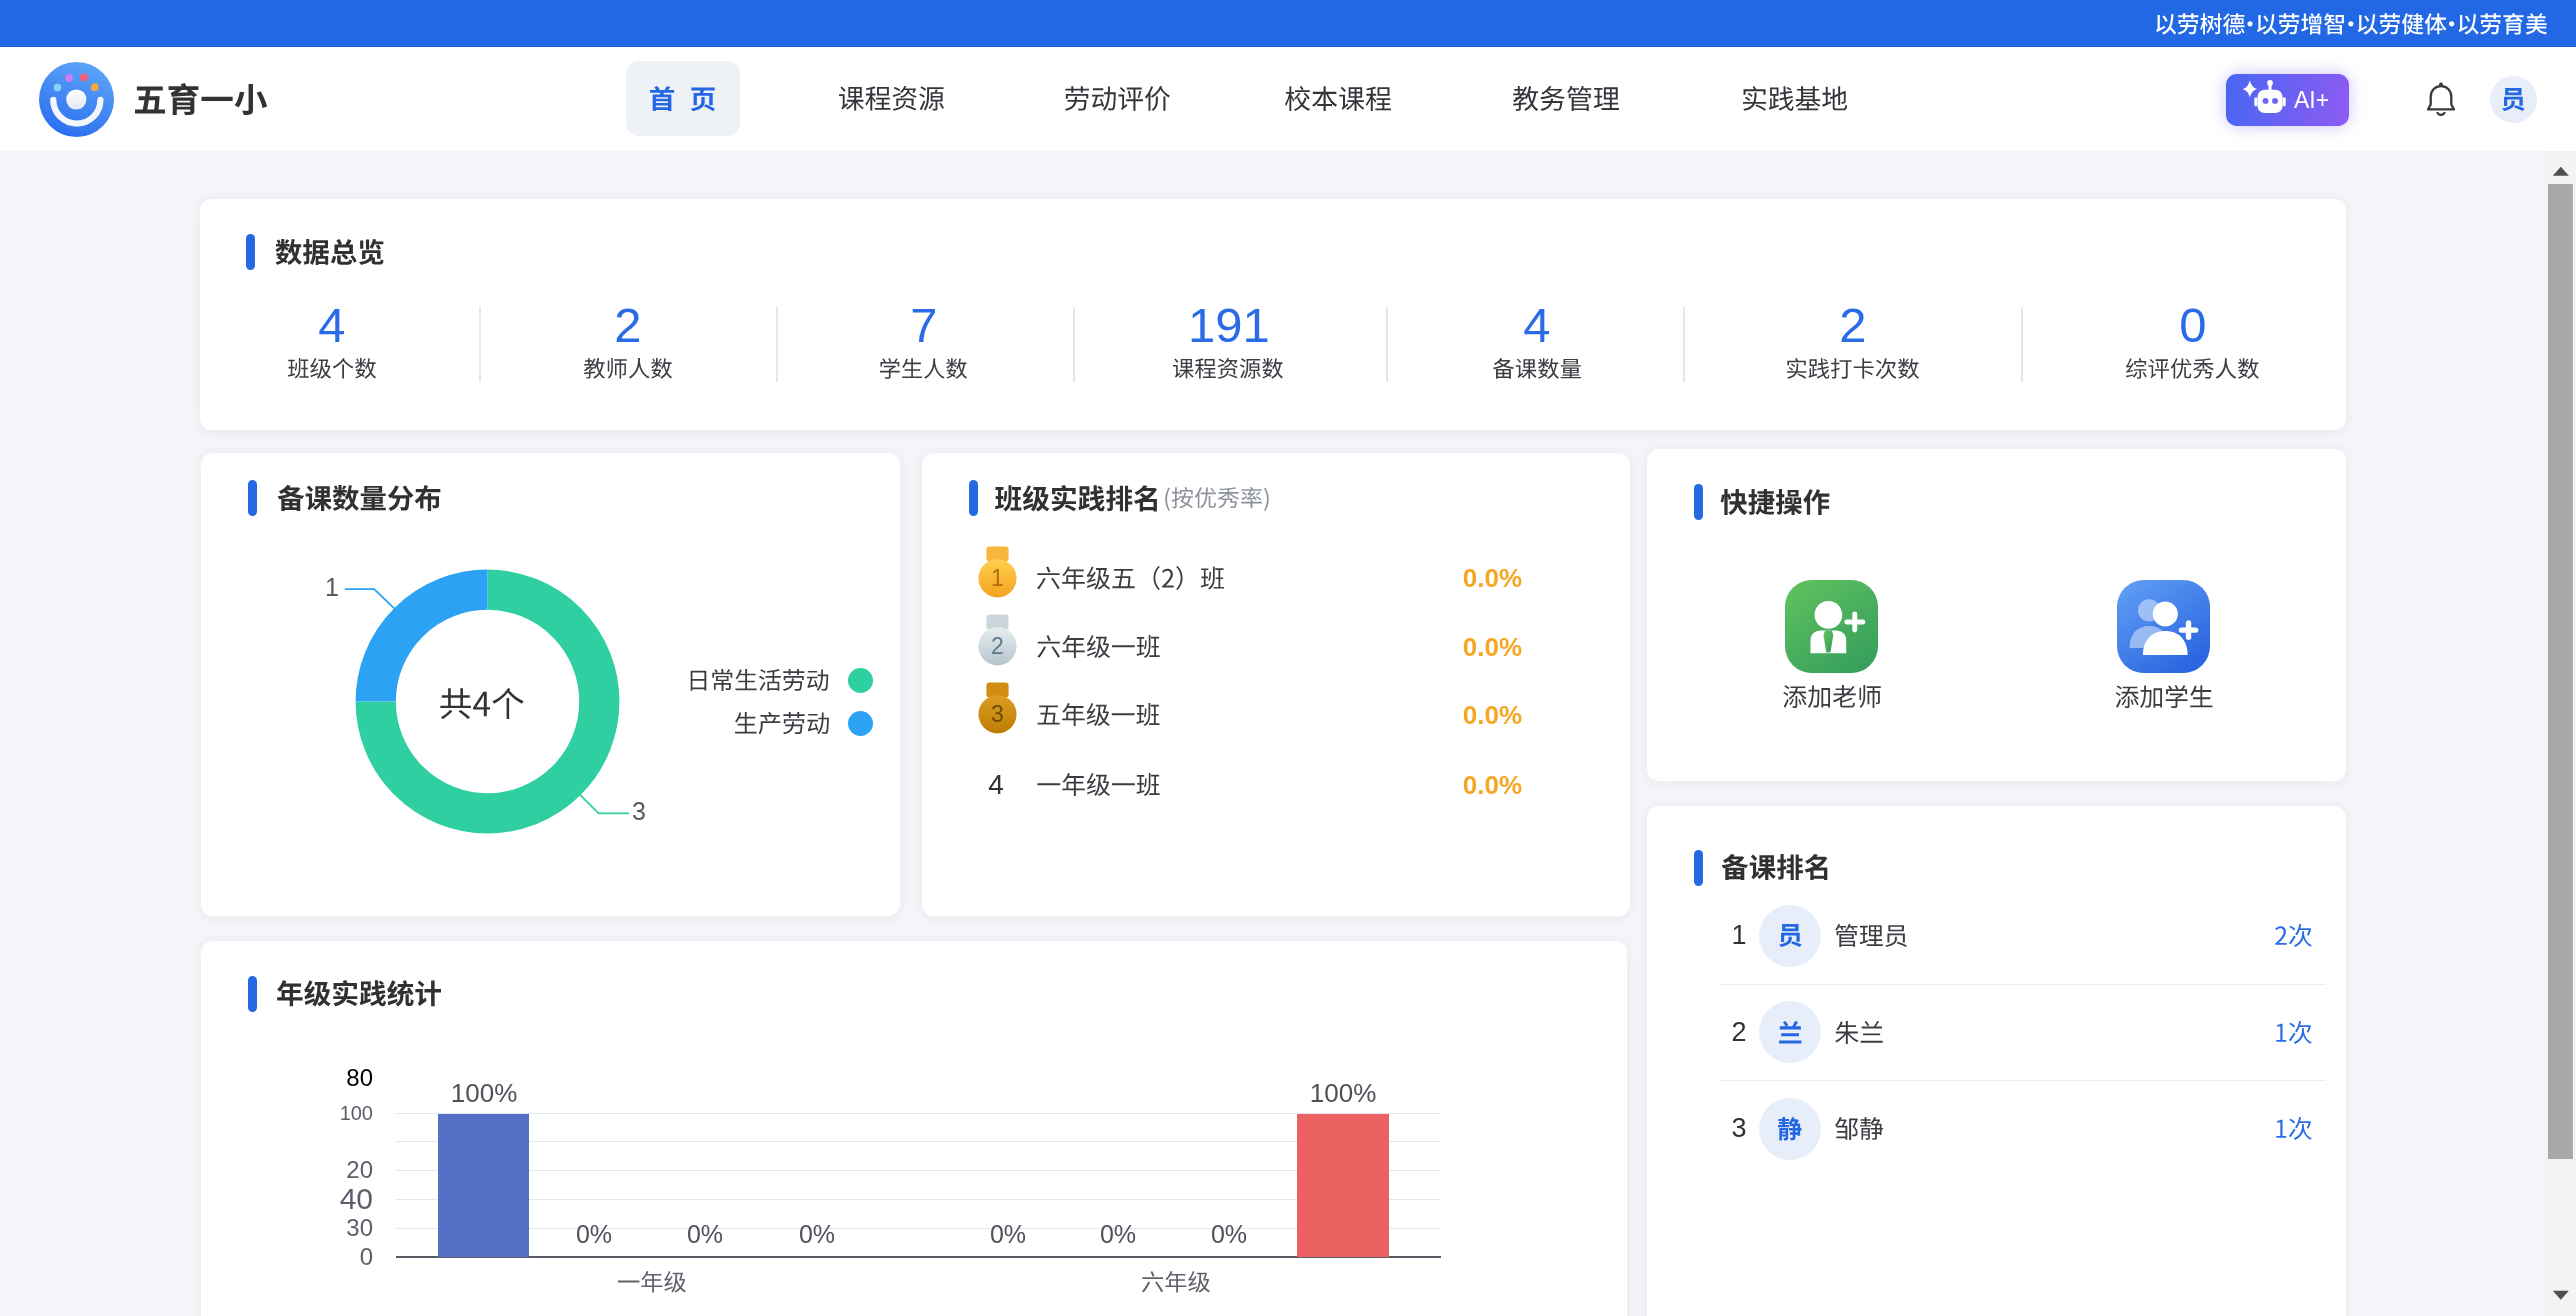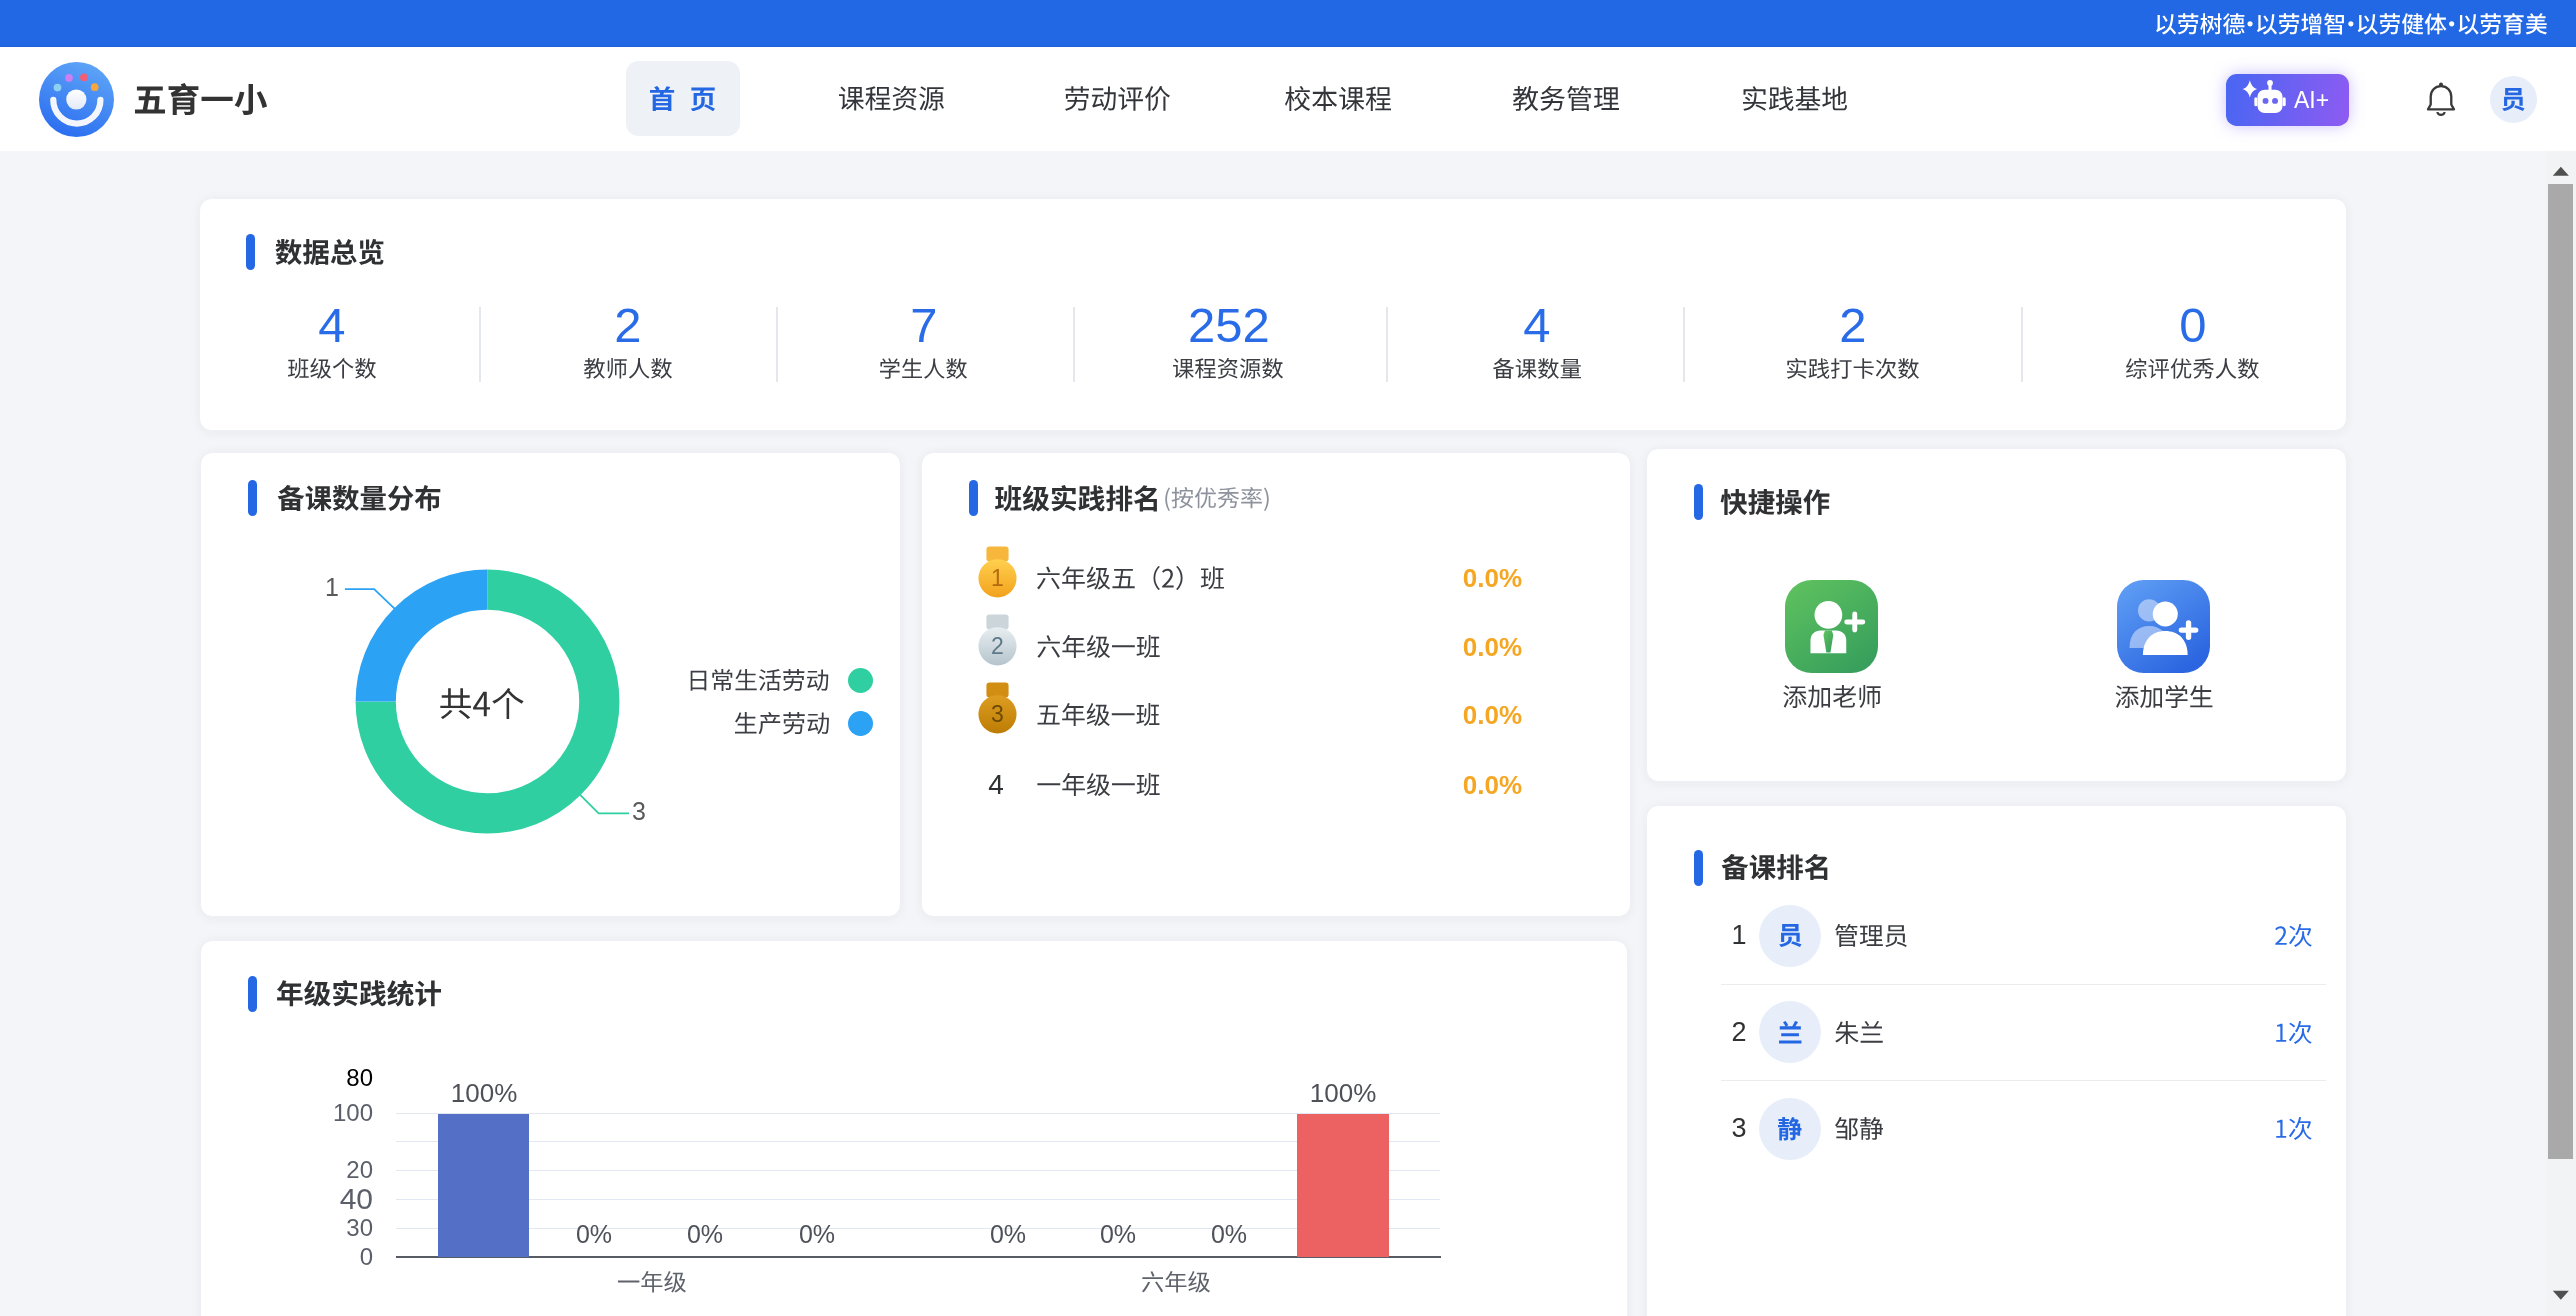--- a/index.html
+++ b/index.html
@@ -88,21 +88,21 @@
     <path d="M13.0 -21.0V-10.3C13.0 -5.9 12.5 -2.0 8.1 0.7C8.5 1.0 9.1 1.6 9.3 2.0C14.1 -0.9 14.7 -5.2 14.7 -10.3V-21.0ZM9.4 -15.8C9.4 -12.6 9.2 -9.4 8.2 -7.6L9.6 -6.6C10.8 -8.7 10.9 -12.2 10.9 -15.7ZM15.7 -10.1V-8.4H18.4V-0.7H13.6V1.1H24.0V-0.7H20.2V-8.4H23.1V-10.1H20.2V-17.6H23.5V-19.3H15.3V-17.6H18.4V-10.1ZM0.8 -1.9 1.1 -0.1C3.2 -0.6 6.0 -1.3 8.7 -2.0L8.5 -3.7L5.6 -3.0V-9.4H8.0V-11.1H5.6V-17.4H8.4V-19.2H1.1V-17.4H3.9V-11.1H1.4V-9.4H3.9V-2.6ZM26.1 -1.4 26.5 0.5C28.9 -0.5 32.0 -1.7 35.0 -2.8L34.6 -4.5C31.4 -3.3 28.2 -2.1 26.1 -1.4ZM35.0 -19.4V-17.6H37.8C37.5 -9.6 36.6 -3.1 33.2 0.9C33.7 1.2 34.5 1.8 34.9 2.1C37.0 -0.8 38.2 -4.4 38.9 -8.9C39.7 -6.8 40.8 -4.9 42.0 -3.2C40.5 -1.6 38.7 -0.3 36.8 0.6C37.1 0.9 37.8 1.6 38.1 2.1C39.9 1.1 41.7 -0.2 43.2 -1.8C44.5 -0.2 46.1 1.1 47.9 2.0C48.2 1.5 48.7 0.8 49.2 0.5C47.4 -0.4 45.7 -1.7 44.3 -3.2C46.0 -5.6 47.4 -8.5 48.2 -12.2L47.0 -12.6L46.6 -12.6H44.1C44.7 -14.6 45.4 -17.2 46.0 -19.4ZM39.7 -17.6H43.7C43.0 -15.3 42.3 -12.7 41.7 -10.9H46.0C45.4 -8.5 44.4 -6.4 43.2 -4.7C41.5 -7.0 40.2 -9.7 39.3 -12.5C39.5 -14.1 39.6 -15.8 39.7 -17.6ZM26.4 -10.6C26.8 -10.8 27.4 -10.9 30.6 -11.3C29.4 -9.7 28.4 -8.3 27.9 -7.8C27.1 -6.9 26.5 -6.2 25.9 -6.2C26.1 -5.7 26.4 -4.8 26.5 -4.4C27.1 -4.8 27.9 -5.2 34.6 -7.2C34.5 -7.6 34.5 -8.3 34.5 -8.7L29.6 -7.4C31.4 -9.6 33.2 -12.2 34.8 -14.8L33.2 -15.8C32.8 -14.8 32.2 -13.9 31.6 -13.0L28.4 -12.7C29.9 -14.8 31.4 -17.6 32.5 -20.2L30.8 -21.0C29.7 -18.0 27.8 -14.7 27.2 -13.9C26.7 -13.0 26.2 -12.5 25.8 -12.3C26.0 -11.9 26.3 -11.0 26.4 -10.6ZM61.5 -13.7V2.0H63.5V-13.7ZM62.6 -21.0C60.1 -16.9 55.6 -13.2 50.9 -11.2C51.4 -10.7 52.0 -10.0 52.3 -9.4C56.1 -11.3 59.8 -14.2 62.5 -17.7C65.8 -13.8 69.2 -11.4 72.8 -9.4C73.2 -10.0 73.7 -10.7 74.2 -11.1C70.4 -13.0 66.8 -15.3 63.6 -19.2L64.3 -20.2ZM86.1 -20.5C85.6 -19.6 84.8 -18.1 84.2 -17.2L85.4 -16.6C86.1 -17.4 86.9 -18.7 87.7 -19.8ZM77.2 -19.8C77.8 -18.8 78.5 -17.4 78.8 -16.5L80.2 -17.2C80.0 -18.1 79.3 -19.4 78.6 -20.4ZM85.2 -6.5C84.7 -5.2 83.9 -4.1 82.9 -3.2C82.0 -3.6 81.0 -4.1 80.1 -4.5C80.4 -5.1 80.8 -5.8 81.2 -6.5ZM77.8 -3.8C79.0 -3.4 80.3 -2.7 81.6 -2.1C80.0 -0.9 78.1 -0.1 76.0 0.4C76.3 0.7 76.8 1.4 76.9 1.8C79.2 1.2 81.3 0.2 83.2 -1.2C84.0 -0.8 84.7 -0.3 85.3 0.2L86.5 -1.1C85.9 -1.5 85.2 -1.9 84.4 -2.4C85.7 -3.8 86.8 -5.6 87.4 -7.7L86.3 -8.2L86.0 -8.1H82.0L82.5 -9.4L80.8 -9.7C80.7 -9.2 80.4 -8.6 80.2 -8.1H76.8V-6.5H79.4C78.8 -5.5 78.3 -4.6 77.8 -3.8ZM81.4 -21.0V-16.4H76.2V-14.8H80.8C79.7 -13.2 77.7 -11.6 76.0 -10.9C76.3 -10.5 76.8 -9.9 77.0 -9.5C78.5 -10.3 80.2 -11.7 81.4 -13.2V-10.1H83.2V-13.5C84.4 -12.6 85.9 -11.5 86.5 -10.9L87.6 -12.2C87.0 -12.7 84.8 -14.1 83.5 -14.8H88.3V-16.4H83.2V-21.0ZM90.7 -20.8C90.1 -16.4 89.0 -12.2 87.0 -9.6C87.4 -9.3 88.2 -8.7 88.5 -8.4C89.1 -9.3 89.7 -10.5 90.2 -11.7C90.7 -9.2 91.4 -7.0 92.3 -5.0C91.0 -2.6 89.0 -0.8 86.3 0.6C86.6 0.9 87.2 1.7 87.3 2.1C89.9 0.7 91.8 -1.0 93.3 -3.2C94.5 -1.1 96.1 0.6 98.0 1.8C98.3 1.3 98.9 0.7 99.3 0.3C97.2 -0.8 95.5 -2.7 94.3 -5.0C95.6 -7.5 96.5 -10.7 97.0 -14.4H98.7V-16.2H91.6C91.9 -17.6 92.2 -19.0 92.5 -20.5ZM95.2 -14.4C94.8 -11.5 94.2 -9.0 93.3 -6.9C92.4 -9.2 91.7 -11.7 91.2 -14.4Z" fill="#3c3e44"></path>
   </svg>
 <div class="num" style="left:628px;top:301px;transform:translateX(-50%);font-size:49px;line-height:49px">2</div>
 <svg style="position:absolute;left:584px;top:358px;" width="88" height="20.7" viewBox="0.8 -21.0 98.5 23.1">
     <path d="M15.8 -21.0C15.1 -16.9 13.8 -12.9 11.9 -10.2L11.0 -10.9L10.6 -10.8H8.0C8.6 -11.4 9.1 -12.0 9.6 -12.6H13.1V-14.3H10.8C11.9 -16.0 12.9 -17.9 13.7 -19.9L12.0 -20.4C11.1 -18.2 10.0 -16.1 8.7 -14.3H7.1V-16.8H10.2V-18.4H7.1V-21.0H5.4V-18.4H2.1V-16.8H5.4V-14.3H1.0V-12.6H7.4C6.8 -12.0 6.2 -11.4 5.5 -10.8H3.1V-9.2H3.7C2.8 -8.6 1.8 -8.0 0.8 -7.5C1.2 -7.1 1.9 -6.4 2.1 -6.1C3.7 -7.0 5.2 -8.0 6.5 -9.2H9.2C8.3 -8.4 7.2 -7.6 6.3 -7.0V-5.2L1.0 -4.7L1.2 -2.9L6.3 -3.5V-0.0C6.3 0.3 6.2 0.4 5.9 0.4C5.5 0.4 4.5 0.4 3.2 0.4C3.5 0.8 3.7 1.5 3.8 2.0C5.4 2.0 6.5 2.0 7.2 1.7C7.9 1.4 8.1 1.0 8.1 0.0V-3.7L13.3 -4.2V-5.9L8.1 -5.3V-6.6C9.4 -7.5 10.8 -8.7 11.9 -9.9C12.3 -9.6 13.0 -9.0 13.2 -8.7C13.9 -9.6 14.4 -10.6 14.9 -11.6C15.5 -9.1 16.2 -6.7 17.2 -4.6C15.8 -2.5 13.8 -0.8 11.2 0.4C11.6 0.8 12.2 1.6 12.4 2.1C14.8 0.8 16.7 -0.8 18.2 -2.8C19.4 -0.8 21.0 0.9 22.9 2.0C23.2 1.5 23.8 0.8 24.2 0.4C22.2 -0.7 20.6 -2.4 19.3 -4.6C20.9 -7.2 21.8 -10.6 22.4 -14.6H24.0V-16.4H16.7C17.1 -17.8 17.4 -19.2 17.7 -20.7ZM16.1 -14.6H20.5C20.0 -11.5 19.4 -8.8 18.3 -6.6C17.3 -9.0 16.6 -11.7 16.1 -14.6ZM31.4 -21.0V-11.0C31.4 -6.5 30.9 -2.4 27.5 0.7C27.9 1.0 28.6 1.6 28.9 2.0C32.6 -1.4 33.1 -6.0 33.1 -11.0V-21.0ZM27.4 -18.1V-6.0H29.1V-18.1ZM35.5 -14.9V-1.6H37.2V-13.2H40.6V2.0H42.4V-13.2H46.0V-3.8C46.0 -3.5 45.9 -3.4 45.6 -3.4C45.4 -3.4 44.5 -3.4 43.6 -3.4C43.8 -3.0 44.1 -2.2 44.1 -1.8C45.5 -1.8 46.4 -1.8 47.0 -2.1C47.6 -2.4 47.7 -2.9 47.7 -3.8V-14.9H42.4V-18.0H48.7V-19.7H34.6V-18.0H40.6V-14.9ZM61.4 -20.9C61.4 -17.1 61.5 -4.9 51.1 0.4C51.6 0.8 52.2 1.4 52.6 1.9C58.7 -1.4 61.4 -7.0 62.5 -12.0C63.8 -7.3 66.5 -1.2 72.8 1.8C73.0 1.3 73.6 0.6 74.1 0.2C65.3 -3.8 63.7 -14.2 63.4 -17.2C63.5 -18.7 63.5 -20.0 63.5 -20.9ZM86.1 -20.5C85.6 -19.6 84.8 -18.1 84.2 -17.2L85.4 -16.6C86.1 -17.4 86.9 -18.7 87.7 -19.8ZM77.2 -19.8C77.8 -18.8 78.5 -17.4 78.8 -16.5L80.2 -17.2C80.0 -18.1 79.3 -19.4 78.6 -20.4ZM85.2 -6.5C84.7 -5.2 83.9 -4.1 82.9 -3.2C82.0 -3.6 81.0 -4.1 80.1 -4.5C80.4 -5.1 80.8 -5.8 81.2 -6.5ZM77.8 -3.8C79.0 -3.4 80.3 -2.7 81.6 -2.1C80.0 -0.9 78.1 -0.1 76.0 0.4C76.3 0.7 76.8 1.4 76.9 1.8C79.2 1.2 81.3 0.2 83.2 -1.2C84.0 -0.8 84.7 -0.3 85.3 0.2L86.5 -1.1C85.9 -1.5 85.2 -1.9 84.4 -2.4C85.7 -3.8 86.8 -5.6 87.4 -7.7L86.3 -8.2L86.0 -8.1H82.0L82.5 -9.4L80.8 -9.7C80.7 -9.2 80.4 -8.6 80.2 -8.1H76.8V-6.5H79.4C78.8 -5.5 78.3 -4.6 77.8 -3.8ZM81.4 -21.0V-16.4H76.2V-14.8H80.8C79.7 -13.2 77.7 -11.6 76.0 -10.9C76.3 -10.5 76.8 -9.9 77.0 -9.5C78.5 -10.3 80.2 -11.7 81.4 -13.2V-10.1H83.2V-13.5C84.4 -12.6 85.9 -11.5 86.5 -10.9L87.6 -12.2C87.0 -12.7 84.8 -14.1 83.5 -14.8H88.3V-16.4H83.2V-21.0ZM90.7 -20.8C90.1 -16.4 89.0 -12.2 87.0 -9.6C87.4 -9.3 88.2 -8.7 88.5 -8.4C89.1 -9.3 89.7 -10.5 90.2 -11.7C90.7 -9.2 91.4 -7.0 92.3 -5.0C91.0 -2.6 89.0 -0.8 86.3 0.6C86.6 0.9 87.2 1.7 87.3 2.1C89.9 0.7 91.8 -1.0 93.3 -3.2C94.5 -1.1 96.1 0.6 98.0 1.8C98.3 1.3 98.9 0.7 99.3 0.3C97.2 -0.8 95.5 -2.7 94.3 -5.0C95.6 -7.5 96.5 -10.7 97.0 -14.4H98.7V-16.2H91.6C91.9 -17.6 92.2 -19.0 92.5 -20.5ZM95.2 -14.4C94.8 -11.5 94.2 -9.0 93.3 -6.9C92.4 -9.2 91.7 -11.7 91.2 -14.4Z" fill="#3c3e44"></path>
   </svg>
 <div class="num" style="left:924px;top:301px;transform:translateX(-50%);font-size:49px;line-height:49px">7</div>
 <svg style="position:absolute;left:880px;top:358px;" width="87" height="21" viewBox="1.5 -21.2 97.8 23.3">
     <path d="M11.5 -8.7V-6.9H1.5V-5.1H11.5V-0.4C11.5 0.0 11.4 0.1 10.9 0.2C10.4 0.2 8.7 0.2 6.7 0.2C7.1 0.7 7.4 1.4 7.6 2.0C9.8 2.0 11.2 1.9 12.2 1.6C13.1 1.4 13.4 0.8 13.4 -0.3V-5.1H23.6V-6.9H13.4V-7.9C15.7 -8.8 18.0 -10.3 19.6 -11.7L18.4 -12.7L18.0 -12.6H5.7V-10.9H15.9C14.6 -10.1 13.0 -9.2 11.5 -8.7ZM10.6 -20.6C11.4 -19.5 12.2 -17.9 12.5 -16.9H7.0L8.0 -17.3C7.5 -18.3 6.5 -19.7 5.5 -20.8L4.0 -20.1C4.8 -19.1 5.7 -17.8 6.2 -16.9H2.0V-11.9H3.8V-15.2H21.3V-11.9H23.2V-16.9H19.1C19.9 -17.9 20.8 -19.1 21.5 -20.2L19.6 -20.9C19.1 -19.6 18.0 -18.0 17.1 -16.9H13.0L14.3 -17.4C14.0 -18.4 13.1 -20.0 12.2 -21.2ZM31.0 -20.6C30.0 -17.0 28.4 -13.6 26.4 -11.3C26.8 -11.1 27.6 -10.5 28.0 -10.2C29.0 -11.3 29.9 -12.8 30.6 -14.3H36.6V-8.8H29.1V-7.0H36.6V-0.6H26.4V1.2H48.7V-0.6H38.5V-7.0H46.6V-8.8H38.5V-14.3H47.5V-16.2H38.5V-21.0H36.6V-16.2H31.5C32.0 -17.4 32.5 -18.8 32.9 -20.2ZM61.4 -20.9C61.4 -17.1 61.5 -4.9 51.1 0.4C51.6 0.8 52.2 1.4 52.6 1.9C58.7 -1.4 61.4 -7.0 62.5 -12.0C63.8 -7.3 66.5 -1.2 72.8 1.8C73.0 1.3 73.6 0.6 74.1 0.2C65.3 -3.8 63.7 -14.2 63.4 -17.2C63.5 -18.7 63.5 -20.0 63.5 -20.9ZM86.1 -20.5C85.6 -19.6 84.8 -18.1 84.2 -17.2L85.4 -16.6C86.1 -17.4 86.9 -18.7 87.7 -19.8ZM77.2 -19.8C77.8 -18.8 78.5 -17.4 78.8 -16.5L80.2 -17.2C80.0 -18.1 79.3 -19.4 78.6 -20.4ZM85.2 -6.5C84.7 -5.2 83.9 -4.1 82.9 -3.2C82.0 -3.6 81.0 -4.1 80.1 -4.5C80.4 -5.1 80.8 -5.8 81.2 -6.5ZM77.8 -3.8C79.0 -3.4 80.3 -2.7 81.6 -2.1C80.0 -0.9 78.1 -0.1 76.0 0.4C76.3 0.7 76.8 1.4 76.9 1.8C79.2 1.2 81.3 0.2 83.2 -1.2C84.0 -0.8 84.7 -0.3 85.3 0.2L86.5 -1.1C85.9 -1.5 85.2 -1.9 84.4 -2.4C85.7 -3.8 86.8 -5.6 87.4 -7.7L86.3 -8.2L86.0 -8.1H82.0L82.5 -9.4L80.8 -9.7C80.7 -9.2 80.4 -8.6 80.2 -8.1H76.8V-6.5H79.4C78.8 -5.5 78.3 -4.6 77.8 -3.8ZM81.4 -21.0V-16.4H76.2V-14.8H80.8C79.7 -13.2 77.7 -11.6 76.0 -10.9C76.3 -10.5 76.8 -9.9 77.0 -9.5C78.5 -10.3 80.2 -11.7 81.4 -13.2V-10.1H83.2V-13.5C84.4 -12.6 85.9 -11.5 86.5 -10.9L87.6 -12.2C87.0 -12.7 84.8 -14.1 83.5 -14.8H88.3V-16.4H83.2V-21.0ZM90.7 -20.8C90.1 -16.4 89.0 -12.2 87.0 -9.6C87.4 -9.3 88.2 -8.7 88.5 -8.4C89.1 -9.3 89.7 -10.5 90.2 -11.7C90.7 -9.2 91.4 -7.0 92.3 -5.0C91.0 -2.6 89.0 -0.8 86.3 0.6C86.6 0.9 87.2 1.7 87.3 2.1C89.9 0.7 91.8 -1.0 93.3 -3.2C94.5 -1.1 96.1 0.6 98.0 1.8C98.3 1.3 98.9 0.7 99.3 0.3C97.2 -0.8 95.5 -2.7 94.3 -5.0C95.6 -7.5 96.5 -10.7 97.0 -14.4H98.7V-16.2H91.6C91.9 -17.6 92.2 -19.0 92.5 -20.5ZM95.2 -14.4C94.8 -11.5 94.2 -9.0 93.3 -6.9C92.4 -9.2 91.7 -11.7 91.2 -14.4Z" fill="#3c3e44"></path>
   </svg>
-<div class="num" style="left:1229px;top:301px;transform:translateX(-50%);font-size:49px;line-height:49px">252</div>
+<div class="num" style="left:1229px;top:301px;transform:translateX(-50%);font-size:49px;line-height:49px">191</div>
 <svg style="position:absolute;left:1173px;top:358px;" width="110" height="20.7" viewBox="1.1 -21.0 123.2 23.1">
     <path d="M2.4 -19.4C3.7 -18.2 5.2 -16.6 5.9 -15.6L7.3 -16.9C6.5 -17.9 4.9 -19.4 3.7 -20.5ZM1.1 -13.2V-11.5H4.6V-3.0C4.6 -1.7 3.7 -0.7 3.2 -0.3C3.6 0.0 4.2 0.6 4.4 1.0C4.7 0.5 5.4 -0.0 9.5 -3.5C9.2 -3.9 9.0 -4.5 8.8 -5.1L6.4 -3.1V-13.2ZM9.8 -19.9V-10.2H15.3V-8.0H8.5V-6.3H14.2C12.6 -3.9 10.1 -1.6 7.6 -0.4C8.0 -0.1 8.6 0.6 8.8 1.0C11.2 -0.3 13.7 -2.7 15.3 -5.4V2.0H17.1V-5.4C18.7 -3.0 21.0 -0.6 23.0 0.8C23.3 0.3 23.9 -0.3 24.3 -0.7C22.2 -1.9 19.8 -4.1 18.2 -6.3H23.9V-8.0H17.1V-10.2H22.3V-19.9ZM11.5 -14.3H15.3V-11.7H11.5ZM17.1 -14.3H20.6V-11.7H17.1ZM11.5 -18.4H15.3V-15.8H11.5ZM17.1 -18.4H20.6V-15.8H17.1ZM38.3 -18.3H45.9V-13.7H38.3ZM36.5 -20.0V-12.1H47.7V-20.0ZM36.2 -5.2V-3.6H41.1V-0.3H34.5V1.3H49.1V-0.3H43.0V-3.6H48.0V-5.2H43.0V-8.2H48.5V-9.9H35.6V-8.2H41.1V-5.2ZM34.0 -20.7C32.2 -19.8 28.9 -19.1 26.1 -18.6C26.3 -18.2 26.6 -17.6 26.6 -17.2C27.8 -17.3 29.1 -17.6 30.3 -17.8V-14.0H26.2V-12.2H30.1C29.1 -9.3 27.3 -6.1 25.7 -4.3C26.0 -3.9 26.5 -3.1 26.7 -2.6C27.9 -4.1 29.3 -6.6 30.3 -9.1V2.0H32.1V-8.8C33.0 -7.8 34.0 -6.4 34.4 -5.7L35.5 -7.2C35.0 -7.8 32.9 -10.0 32.1 -10.7V-12.2H35.3V-14.0H32.1V-18.2C33.3 -18.5 34.4 -18.8 35.3 -19.2ZM52.1 -18.8C54.0 -18.1 56.2 -16.9 57.4 -16.1L58.4 -17.5C57.2 -18.4 54.9 -19.5 53.1 -20.1ZM51.2 -12.4 51.8 -10.7C53.8 -11.3 56.4 -12.2 58.8 -13.0L58.5 -14.6C55.8 -13.8 53.1 -12.9 51.2 -12.4ZM54.5 -9.3V-2.3H56.4V-7.6H68.8V-2.5H70.8V-9.3ZM61.8 -6.8C61.1 -2.7 59.2 -0.5 51.2 0.5C51.5 0.9 52.0 1.6 52.1 2.1C60.5 0.9 62.8 -1.8 63.7 -6.8ZM62.9 -1.9C66.0 -0.9 70.2 0.8 72.3 1.9L73.4 0.4C71.2 -0.8 67.0 -2.3 63.9 -3.2ZM62.1 -20.9C61.5 -19.2 60.2 -17.1 58.1 -15.5C58.5 -15.3 59.1 -14.8 59.5 -14.4C60.5 -15.2 61.4 -16.2 62.1 -17.2H65.0C64.3 -14.6 62.6 -12.3 58.1 -11.1C58.5 -10.8 59.0 -10.2 59.1 -9.8C62.6 -10.8 64.6 -12.4 65.8 -14.5C67.4 -12.3 69.8 -10.7 72.6 -9.9C72.8 -10.4 73.3 -11.1 73.7 -11.4C70.6 -12.1 67.9 -13.8 66.5 -15.9C66.7 -16.3 66.8 -16.8 67.0 -17.2H70.7C70.3 -16.4 69.9 -15.6 69.5 -15.0L71.2 -14.5C71.8 -15.5 72.5 -17.0 73.2 -18.4L71.8 -18.8L71.5 -18.7H63.0C63.4 -19.3 63.6 -20.0 63.9 -20.7ZM88.4 -10.2H96.1V-8.0H88.4ZM88.4 -13.7H96.1V-11.6H88.4ZM87.6 -5.1C86.9 -3.5 85.8 -1.7 84.6 -0.5C85.0 -0.2 85.8 0.2 86.1 0.5C87.2 -0.8 88.5 -2.8 89.3 -4.7ZM94.7 -4.7C95.7 -3.1 96.9 -1.0 97.5 0.2L99.2 -0.5C98.6 -1.7 97.3 -3.8 96.3 -5.3ZM77.2 -19.4C78.5 -18.6 80.4 -17.3 81.3 -16.6L82.5 -18.1C81.5 -18.8 79.6 -19.9 78.3 -20.7ZM76.0 -12.7C77.3 -11.9 79.2 -10.7 80.2 -10.0L81.3 -11.5C80.3 -12.2 78.4 -13.3 77.0 -14.0ZM76.5 0.6 78.2 1.7C79.3 -0.7 80.8 -3.8 81.8 -6.5L80.3 -7.5C79.2 -4.7 77.6 -1.4 76.5 0.6ZM83.5 -19.8V-12.9C83.5 -8.8 83.2 -3.1 80.3 0.9C80.8 1.1 81.6 1.6 81.9 1.9C84.9 -2.3 85.3 -8.6 85.3 -12.9V-18.1H98.8V-19.8ZM91.2 -17.7C91.1 -17.0 90.8 -16.0 90.5 -15.2H86.7V-6.5H91.2V0.0C91.2 0.3 91.1 0.4 90.8 0.4C90.5 0.4 89.4 0.4 88.2 0.4C88.5 0.9 88.7 1.5 88.8 2.0C90.4 2.0 91.5 2.0 92.2 1.7C92.8 1.5 93.0 1.0 93.0 0.1V-6.5H97.8V-15.2H92.3C92.7 -15.8 93.0 -16.6 93.3 -17.3ZM111.1 -20.5C110.6 -19.6 109.8 -18.1 109.2 -17.2L110.4 -16.6C111.1 -17.4 111.9 -18.7 112.7 -19.8ZM102.2 -19.8C102.8 -18.8 103.5 -17.4 103.8 -16.5L105.2 -17.2C105.0 -18.1 104.3 -19.4 103.6 -20.4ZM110.2 -6.5C109.7 -5.2 108.9 -4.1 107.9 -3.2C107.0 -3.6 106.0 -4.1 105.1 -4.5C105.4 -5.1 105.8 -5.8 106.2 -6.5ZM102.8 -3.8C104.0 -3.4 105.3 -2.7 106.6 -2.1C105.0 -0.9 103.1 -0.1 101.0 0.4C101.3 0.7 101.8 1.4 101.9 1.8C104.2 1.2 106.3 0.2 108.2 -1.2C109.0 -0.8 109.7 -0.3 110.3 0.2L111.5 -1.1C110.9 -1.5 110.2 -1.9 109.4 -2.4C110.7 -3.8 111.8 -5.6 112.4 -7.7L111.3 -8.2L111.0 -8.1H107.0L107.5 -9.4L105.8 -9.7C105.7 -9.2 105.4 -8.6 105.2 -8.1H101.8V-6.5H104.4C103.8 -5.5 103.3 -4.6 102.8 -3.8ZM106.4 -21.0V-16.4H101.2V-14.8H105.8C104.7 -13.2 102.7 -11.6 101.0 -10.9C101.3 -10.5 101.8 -9.9 102.0 -9.5C103.5 -10.3 105.2 -11.7 106.4 -13.2V-10.1H108.2V-13.5C109.4 -12.6 110.9 -11.5 111.5 -10.9L112.6 -12.2C112.0 -12.7 109.8 -14.1 108.5 -14.8H113.3V-16.4H108.2V-21.0ZM115.7 -20.8C115.1 -16.4 114.0 -12.2 112.0 -9.6C112.4 -9.3 113.2 -8.7 113.5 -8.4C114.1 -9.3 114.7 -10.5 115.2 -11.7C115.7 -9.2 116.4 -7.0 117.3 -5.0C116.0 -2.6 114.0 -0.8 111.3 0.6C111.6 0.9 112.2 1.7 112.3 2.1C114.9 0.7 116.8 -1.0 118.3 -3.2C119.5 -1.1 121.1 0.6 123.0 1.8C123.3 1.3 123.9 0.7 124.3 0.3C122.2 -0.8 120.5 -2.7 119.3 -5.0C120.6 -7.5 121.5 -10.7 122.0 -14.4H123.7V-16.2H116.6C116.9 -17.6 117.2 -19.0 117.5 -20.5ZM120.2 -14.4C119.8 -11.5 119.2 -9.0 118.3 -6.9C117.4 -9.2 116.7 -11.7 116.2 -14.4Z" fill="#3c3e44"></path>
   </svg>
 <div class="num" style="left:1537px;top:301px;transform:translateX(-50%);font-size:49px;line-height:49px">4</div>
 <svg style="position:absolute;left:1493px;top:358px;" width="88" height="21" viewBox="0.8 -21.1 98.1 23.2">
     <path d="M17.1 -17.2C15.9 -15.9 14.3 -14.8 12.5 -13.9C10.8 -14.7 9.3 -15.8 8.2 -16.9L8.5 -17.2ZM9.2 -21.1C8.0 -18.9 5.5 -16.4 1.9 -14.7C2.3 -14.4 2.9 -13.8 3.2 -13.3C4.6 -14.1 5.8 -14.9 6.9 -15.8C7.9 -14.7 9.1 -13.8 10.5 -13.0C7.5 -11.7 4.0 -10.8 0.8 -10.4C1.1 -10.0 1.5 -9.1 1.6 -8.6C5.2 -9.2 9.1 -10.3 12.5 -11.9C15.6 -10.4 19.3 -9.5 23.2 -9.0C23.4 -9.5 23.9 -10.2 24.3 -10.7C20.8 -11.1 17.4 -11.8 14.5 -13.0C16.8 -14.4 18.9 -16.1 20.2 -18.2L19.0 -18.9L18.7 -18.9H10.0C10.5 -19.5 10.9 -20.1 11.2 -20.7ZM6.2 -3.2H11.5V-0.5H6.2ZM6.2 -4.8V-7.3H11.5V-4.8ZM18.7 -3.2V-0.5H13.4V-3.2ZM18.7 -4.8H13.4V-7.3H18.7ZM4.2 -8.9V2.0H6.2V1.2H18.7V2.0H20.7V-8.9ZM27.4 -19.4C28.7 -18.2 30.2 -16.6 30.9 -15.6L32.3 -16.9C31.5 -17.9 29.9 -19.4 28.7 -20.5ZM26.1 -13.2V-11.5H29.6V-3.0C29.6 -1.7 28.7 -0.7 28.2 -0.3C28.6 0.0 29.1 0.6 29.4 1.0C29.7 0.5 30.4 -0.0 34.5 -3.5C34.2 -3.9 34.0 -4.5 33.8 -5.1L31.4 -3.1V-13.2ZM34.8 -19.9V-10.2H40.3V-8.0H33.5V-6.3H39.2C37.6 -3.9 35.0 -1.6 32.6 -0.4C33.0 -0.1 33.5 0.6 33.9 1.0C36.2 -0.3 38.6 -2.7 40.3 -5.4V2.0H42.1V-5.4C43.7 -3.0 46.0 -0.6 48.0 0.8C48.3 0.3 48.9 -0.3 49.3 -0.7C47.2 -1.9 44.8 -4.1 43.2 -6.3H48.9V-8.0H42.1V-10.2H47.3V-19.9ZM36.5 -14.3H40.3V-11.7H36.5ZM42.1 -14.3H45.5V-11.7H42.1ZM36.5 -18.4H40.3V-15.8H36.5ZM42.1 -18.4H45.5V-15.8H42.1ZM61.1 -20.5C60.6 -19.6 59.8 -18.1 59.2 -17.2L60.4 -16.6C61.1 -17.4 61.9 -18.7 62.6 -19.8ZM52.2 -19.8C52.9 -18.8 53.5 -17.4 53.8 -16.5L55.2 -17.2C55.0 -18.1 54.3 -19.4 53.6 -20.4ZM60.2 -6.5C59.7 -5.2 58.9 -4.1 57.9 -3.2C57.0 -3.6 56.0 -4.1 55.1 -4.5C55.4 -5.1 55.8 -5.8 56.2 -6.5ZM52.8 -3.8C54.0 -3.4 55.4 -2.7 56.6 -2.1C55.0 -0.9 53.1 -0.1 51.0 0.4C51.4 0.7 51.8 1.4 51.9 1.8C54.2 1.2 56.4 0.2 58.1 -1.2C59.0 -0.8 59.7 -0.3 60.3 0.2L61.5 -1.1C60.9 -1.5 60.2 -1.9 59.4 -2.4C60.7 -3.8 61.8 -5.6 62.4 -7.7L61.4 -8.2L61.0 -8.1H57.0L57.5 -9.4L55.8 -9.7C55.6 -9.2 55.4 -8.6 55.1 -8.1H51.8V-6.5H54.4C53.9 -5.5 53.3 -4.6 52.8 -3.8ZM56.4 -21.0V-16.4H51.2V-14.8H55.9C54.6 -13.2 52.7 -11.6 51.0 -10.9C51.4 -10.5 51.8 -9.9 52.0 -9.5C53.5 -10.3 55.2 -11.7 56.4 -13.2V-10.1H58.2V-13.5C59.4 -12.6 60.9 -11.5 61.5 -10.9L62.6 -12.2C62.0 -12.7 59.8 -14.1 58.5 -14.8H63.3V-16.4H58.2V-21.0ZM65.7 -20.8C65.1 -16.4 64.0 -12.2 62.0 -9.6C62.4 -9.3 63.1 -8.7 63.5 -8.4C64.1 -9.3 64.7 -10.5 65.2 -11.7C65.7 -9.2 66.4 -7.0 67.3 -5.0C66.0 -2.6 64.0 -0.8 61.3 0.6C61.6 0.9 62.1 1.7 62.3 2.1C64.9 0.7 66.8 -1.0 68.3 -3.2C69.5 -1.1 71.1 0.6 73.0 1.8C73.3 1.3 73.9 0.7 74.3 0.3C72.2 -0.8 70.5 -2.7 69.3 -5.0C70.6 -7.5 71.5 -10.7 72.0 -14.4H73.7V-16.2H66.6C66.9 -17.6 67.2 -19.0 67.5 -20.5ZM70.2 -14.4C69.8 -11.5 69.2 -9.0 68.3 -6.9C67.4 -9.2 66.7 -11.7 66.2 -14.4ZM81.2 -16.6H93.7V-15.2H81.2ZM81.2 -19.1H93.7V-17.7H81.2ZM79.4 -20.2V-14.1H95.5V-20.2ZM76.3 -13.1V-11.6H98.7V-13.1ZM80.8 -6.8H86.5V-5.4H80.8ZM88.4 -6.8H94.4V-5.4H88.4ZM80.8 -9.3H86.5V-7.9H80.8ZM88.4 -9.3H94.4V-7.9H88.4ZM76.2 -0.1V1.4H98.9V-0.1H88.4V-1.5H96.8V-2.9H88.4V-4.2H96.3V-10.5H79.0V-4.2H86.5V-2.9H78.3V-1.5H86.5V-0.1Z" fill="#3c3e44"></path>
   </svg>
 <div class="num" style="left:1853px;top:301px;transform:translateX(-50%);font-size:49px;line-height:49px">2</div>
 <svg style="position:absolute;left:1787px;top:358px;" width="132" height="21" viewBox="1.8 -21.2 147.5 23.3">
     <path d="M13.5 -2.7C16.8 -1.4 20.1 0.3 22.1 1.9L23.3 0.4C21.2 -1.1 17.7 -2.8 14.4 -4.0ZM6.0 -13.9C7.4 -13.1 9.0 -11.9 9.7 -11.0L10.9 -12.4C10.1 -13.2 8.5 -14.4 7.1 -15.1ZM3.5 -10.0C4.9 -9.2 6.6 -8.0 7.4 -7.1L8.6 -8.5C7.7 -9.4 6.0 -10.6 4.6 -11.3ZM2.2 -18.2V-13.1H4.1V-16.4H20.9V-13.1H22.8V-18.2H14.2C13.9 -19.0 13.2 -20.2 12.6 -21.2L10.7 -20.6C11.2 -19.9 11.7 -18.9 12.0 -18.2ZM1.8 -6.4V-4.8H10.8C9.4 -2.4 6.8 -0.7 2.0 0.3C2.4 0.7 2.9 1.4 3.1 1.9C8.7 0.6 11.5 -1.6 13.0 -4.8H23.4V-6.4H13.5C14.2 -8.8 14.4 -11.7 14.5 -15.2H12.6C12.5 -11.6 12.3 -8.7 11.5 -6.4ZM28.8 -18.3H33.2V-13.9H28.8ZM42.3 -19.3C43.6 -18.7 45.2 -17.7 46.0 -17.0L47.0 -18.2C46.2 -18.9 44.7 -19.8 43.4 -20.3ZM25.9 -1.1 26.4 0.7C28.9 -0.1 32.3 -1.1 35.4 -2.1L35.1 -3.8L32.0 -2.8V-7.2H34.8V-8.8H32.0V-12.3H35.0V-19.9H27.1V-12.3H30.3V-2.3L28.7 -1.8V-9.9H27.1V-1.4ZM47.2 -8.7C46.2 -7.2 44.9 -5.7 43.3 -4.4C42.9 -5.8 42.5 -7.3 42.2 -9.1L48.5 -10.3L48.2 -12.0L42.0 -10.8C41.9 -11.9 41.8 -13.0 41.7 -14.1L47.8 -15.0L47.5 -16.7L41.6 -15.8C41.5 -17.5 41.5 -19.2 41.5 -21.0H39.7C39.7 -19.1 39.8 -17.3 39.9 -15.6L36.2 -15.0L36.5 -13.3L40.0 -13.8C40.0 -12.7 40.1 -11.6 40.3 -10.5L35.7 -9.6L36.0 -7.9L40.5 -8.8C40.8 -6.7 41.2 -4.8 41.7 -3.3C39.7 -1.9 37.4 -0.8 35.0 0.0C35.4 0.4 35.9 1.1 36.1 1.6C38.4 0.8 40.5 -0.3 42.4 -1.6C43.4 0.6 44.7 1.9 46.5 1.9C48.2 1.9 48.8 1.1 49.1 -1.7C48.7 -1.9 48.1 -2.3 47.7 -2.7C47.6 -0.5 47.4 0.1 46.7 0.1C45.6 0.1 44.7 -0.9 43.9 -2.7C45.9 -4.2 47.5 -6.0 48.8 -8.0ZM55.0 -21.0V-16.0H51.2V-14.2H55.0V-8.8C53.5 -8.4 52.1 -8.1 51.0 -7.8L51.5 -5.9L55.0 -6.9V-0.5C55.0 -0.2 54.8 -0.0 54.5 -0.0C54.1 0.0 53.0 0.0 51.9 -0.0C52.1 0.5 52.4 1.2 52.5 1.8C54.2 1.8 55.2 1.7 55.9 1.4C56.6 1.1 56.8 0.6 56.8 -0.5V-7.5L60.6 -8.6L60.3 -10.4L56.8 -9.3V-14.2H60.3V-16.0H56.8V-21.0ZM60.5 -18.9V-17.0H67.6V-0.8C67.6 -0.3 67.4 -0.2 66.9 -0.2C66.3 -0.1 64.5 -0.1 62.7 -0.2C63.0 0.4 63.4 1.3 63.5 1.9C65.8 1.9 67.4 1.8 68.3 1.5C69.2 1.2 69.6 0.5 69.6 -0.8V-17.0H74.0V-18.9ZM88.3 -5.8C91.0 -4.7 94.7 -3.1 96.6 -2.1L97.6 -3.8C95.7 -4.7 91.9 -6.2 89.3 -7.2ZM86.0 -21.0V-11.8H76.3V-10.0H86.0V2.0H88.0V-10.0H98.7V-11.8H87.9V-15.7H96.2V-17.4H87.9V-21.0ZM101.4 -17.9C103.1 -17.0 105.2 -15.5 106.2 -14.5L107.5 -16.0C106.4 -17.0 104.2 -18.4 102.5 -19.3ZM101.0 -1.8 102.8 -0.5C104.3 -2.8 106.2 -5.7 107.7 -8.2L106.2 -9.5C104.6 -6.8 102.5 -3.7 101.0 -1.8ZM111.3 -21.0C110.5 -17.0 109.2 -13.1 107.2 -10.7C107.7 -10.4 108.7 -9.9 109.0 -9.6C110.0 -11.0 110.9 -12.9 111.7 -14.9H120.9C120.5 -13.2 119.7 -11.3 119.1 -10.1C119.5 -9.9 120.3 -9.5 120.7 -9.3C121.5 -11.0 122.7 -13.7 123.3 -16.1L121.9 -16.9L121.5 -16.8H112.3C112.7 -18.0 113.1 -19.3 113.3 -20.6ZM114.2 -13.7V-12.1C114.2 -8.6 113.7 -3.1 106.0 0.7C106.5 1.0 107.1 1.7 107.4 2.1C112.3 -0.4 114.5 -3.6 115.5 -6.6C116.9 -2.6 119.2 0.3 122.8 1.8C123.0 1.3 123.6 0.6 124.0 0.2C119.7 -1.4 117.3 -5.2 116.2 -10.3C116.2 -10.9 116.2 -11.5 116.2 -12.1V-13.7ZM136.1 -20.5C135.6 -19.6 134.8 -18.1 134.2 -17.2L135.4 -16.6C136.1 -17.4 136.9 -18.7 137.7 -19.8ZM127.2 -19.8C127.8 -18.8 128.5 -17.4 128.8 -16.5L130.2 -17.2C129.9 -18.1 129.3 -19.4 128.6 -20.4ZM135.2 -6.5C134.7 -5.2 133.9 -4.1 132.9 -3.2C132.0 -3.6 131.0 -4.1 130.1 -4.5C130.4 -5.1 130.8 -5.8 131.2 -6.5ZM127.8 -3.8C129.0 -3.4 130.3 -2.7 131.6 -2.1C130.0 -0.9 128.1 -0.1 126.0 0.4C126.3 0.7 126.8 1.4 126.9 1.8C129.2 1.2 131.3 0.2 133.2 -1.2C134.0 -0.8 134.7 -0.3 135.3 0.2L136.5 -1.1C135.9 -1.5 135.2 -1.9 134.4 -2.4C135.7 -3.8 136.8 -5.6 137.4 -7.7L136.3 -8.2L136.1 -8.1H131.9L132.5 -9.4L130.8 -9.7C130.7 -9.2 130.4 -8.6 130.2 -8.1H126.8V-6.5H129.4C128.8 -5.5 128.3 -4.6 127.8 -3.8ZM131.4 -21.0V-16.4H126.2V-14.8H130.8C129.7 -13.2 127.7 -11.6 126.0 -10.9C126.3 -10.5 126.8 -9.9 127.0 -9.5C128.5 -10.3 130.2 -11.7 131.4 -13.2V-10.1H133.2V-13.5C134.4 -12.6 135.9 -11.5 136.5 -10.9L137.6 -12.2C137.0 -12.7 134.8 -14.1 133.6 -14.8H138.3V-16.4H133.2V-21.0ZM140.7 -20.8C140.1 -16.4 139.0 -12.2 137.0 -9.6C137.4 -9.3 138.2 -8.7 138.4 -8.4C139.1 -9.3 139.7 -10.5 140.2 -11.7C140.7 -9.2 141.4 -7.0 142.3 -5.0C140.9 -2.6 139.0 -0.8 136.3 0.6C136.6 0.9 137.2 1.7 137.3 2.1C139.9 0.7 141.8 -1.0 143.3 -3.2C144.5 -1.1 146.1 0.6 148.0 1.8C148.3 1.3 148.9 0.7 149.3 0.3C147.2 -0.8 145.6 -2.7 144.3 -5.0C145.6 -7.5 146.4 -10.7 147.0 -14.4H148.7V-16.2H141.6C141.9 -17.6 142.2 -19.0 142.4 -20.5ZM145.2 -14.4C144.8 -11.5 144.2 -9.0 143.3 -6.9C142.4 -9.2 141.7 -11.7 141.2 -14.4Z" fill="#3c3e44"></path>
@@ -294,21 +294,21 @@
 <div class="abs" style="left:396px;top:1141px;width:1044px;height:1.3px;background:#e3e7f1"></div>
 <div class="abs" style="left:396px;top:1170px;width:1044px;height:1.3px;background:#e3e7f1"></div>
 <div class="abs" style="left:396px;top:1199px;width:1044px;height:1.3px;background:#e3e7f1"></div>
 <div class="abs" style="left:396px;top:1228px;width:1044px;height:1.3px;background:#e3e7f1"></div>
 <div class="abs" style="left:396px;top:1256px;width:1045px;height:1.8px;background:#565b64"></div>
 <div class="abs" style="left:373px;top:1245px;transform:translateX(-100%);color:#5a5f6a;font-size:24px;line-height:24px">0</div>
 <div class="abs" style="left:373px;top:1216px;transform:translateX(-100%);color:#5a5f6a;font-size:24px;line-height:24px">30</div>
 <div class="abs" style="left:373px;top:1187px;transform:translateX(-100%);color:#5a5f6a;font-size:30px;line-height:24px">40</div>
 <div class="abs" style="left:373px;top:1158px;transform:translateX(-100%);color:#5a5f6a;font-size:24px;line-height:24px">20</div>
 <div class="abs" style="left:373px;top:1066px;transform:translateX(-100%);color:#000000;font-size:24px;line-height:24px">80</div>
-<div class="abs" style="left:373px;top:1101px;transform:translateX(-100%);color:#5a5f6a;font-size:24px;line-height:24px">100</div>
+<div class="abs" style="left:373px;top:1101px;transform:translateX(-100%);color:#5a5f6a;font-size:20px;line-height:24px">100</div>
 <div class="abs" style="left:438px;top:1114px;width:91px;height:143px;background:#5470c6"></div>
 <div class="abs" style="left:1297px;top:1114px;width:92px;height:143px;background:#ec6262"></div>
 <div class="abs" style="left:484px;top:1080px;transform:translateX(-50%);color:#4e5158;font-size:26px;line-height:26px">100%</div>
 <div class="abs" style="left:1343px;top:1080px;transform:translateX(-50%);color:#4e5158;font-size:26px;line-height:26px">100%</div>
 <div class="abs" style="left:594px;top:1222px;transform:translateX(-50%);color:#4e5158;font-size:25px;line-height:25px">0%</div>
 <div class="abs" style="left:705px;top:1222px;transform:translateX(-50%);color:#4e5158;font-size:25px;line-height:25px">0%</div>
 <div class="abs" style="left:817px;top:1222px;transform:translateX(-50%);color:#4e5158;font-size:25px;line-height:25px">0%</div>
 <div class="abs" style="left:1008px;top:1222px;transform:translateX(-50%);color:#4e5158;font-size:25px;line-height:25px">0%</div>
 <div class="abs" style="left:1118px;top:1222px;transform:translateX(-50%);color:#4e5158;font-size:25px;line-height:25px">0%</div>
 <div class="abs" style="left:1229px;top:1222px;transform:translateX(-50%);color:#4e5158;font-size:25px;line-height:25px">0%</div>

